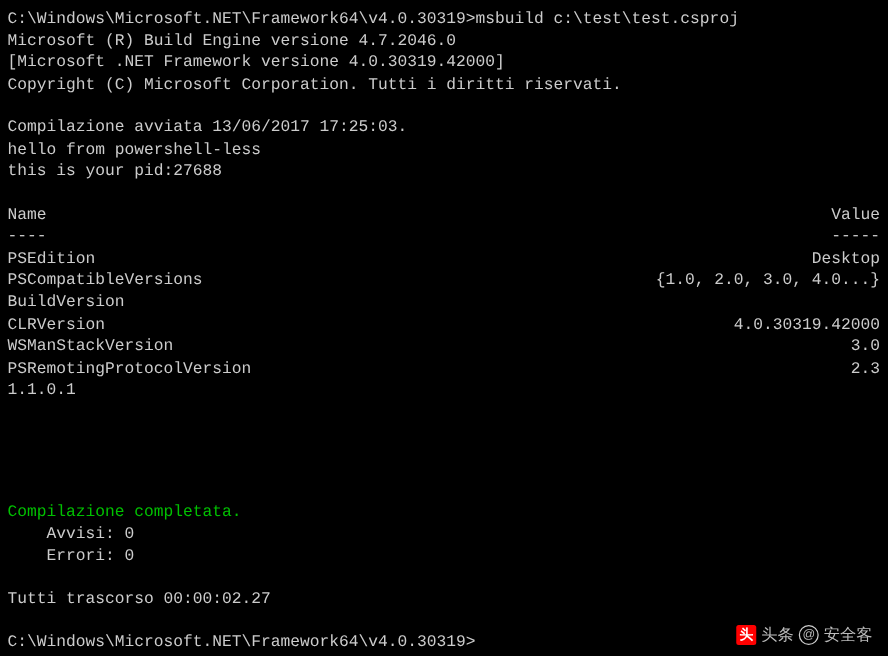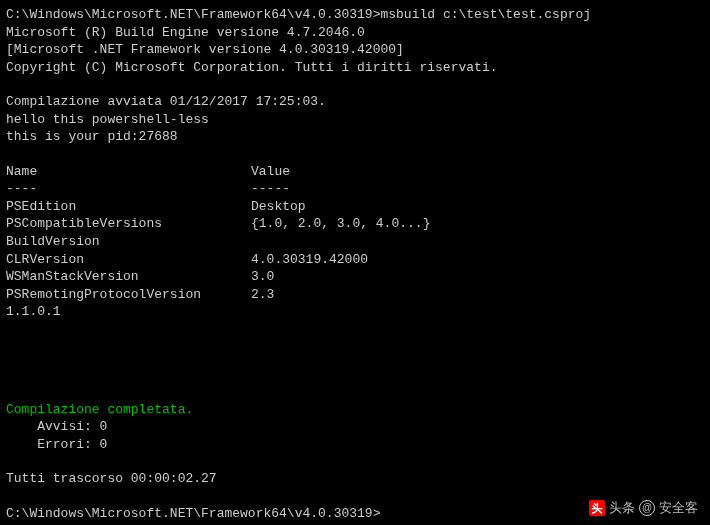--- a/index.html
+++ b/index.html
@@ -24,20 +24,21 @@
     }
     .green {
       color: #00c000;
       margin-top: 12px;
     }
     .blank {
       height: 17px;
     }
     .table-row {
       display: flex;
+      justify-content: space-between;
     }
     .col-name {
       width: 245px;
       white-space: pre;
     }
     .col-value {
       white-space: pre;
     }
     .watermark {
       position: absolute;
@@ -79,22 +80,22 @@
     }
   </style>
 </head>
 <body>
 
 <div class="line"><span>C:\Windows\Microsoft.NET\Framework64\v4.0.30319&gt;</span><span>msbuild c:\test\test.csproj</span></div>
 <div class="line">Microsoft (R) Build Engine versione 4.7.2046.0</div>
 <div class="line">[Microsoft .NET Framework versione 4.0.30319.42000]</div>
 <div class="line">Copyright (C) Microsoft Corporation. Tutti i diritti riservati.</div>
 <div class="blank"></div>
-<div class="line">Compilazione avviata 01/12/2017 17:25:03.</div>
-<div class="line">hello this powershell-less</div>
+<div class="line">Compilazione avviata 13/06/2017 17:25:03.</div>
+<div class="line">hello from powershell-less</div>
 <div class="line">this is your pid:27688</div>
 <div class="blank"></div>
 
 <div class="table-row">
   <span class="col-name">Name</span>
   <span class="col-value">Value</span>
 </div>
 <div class="table-row">
   <span class="col-name">----</span>
   <span class="col-value">-----</span>

